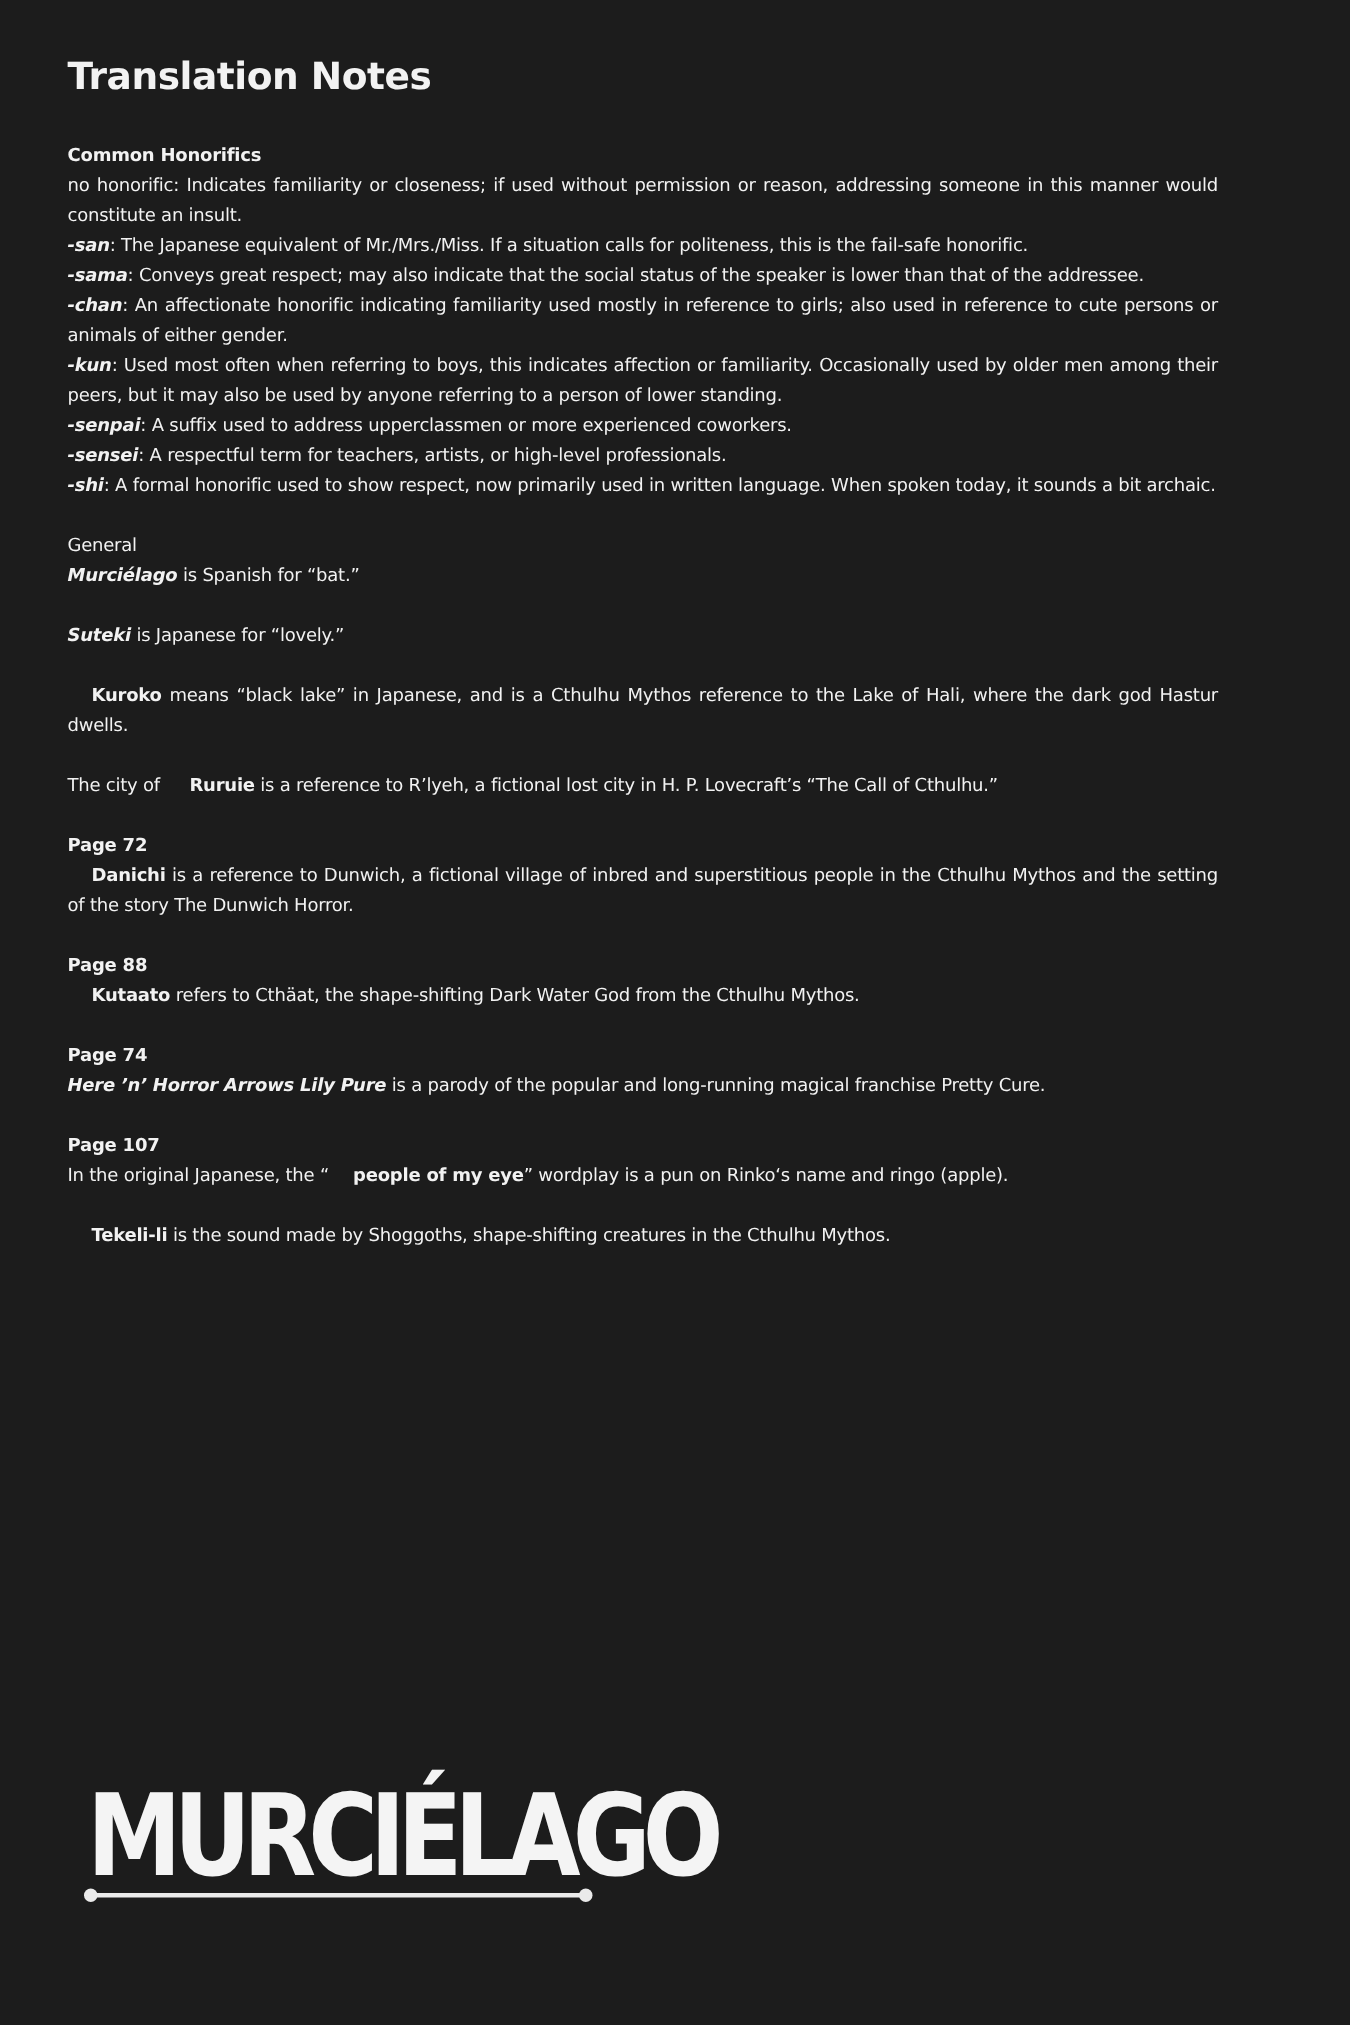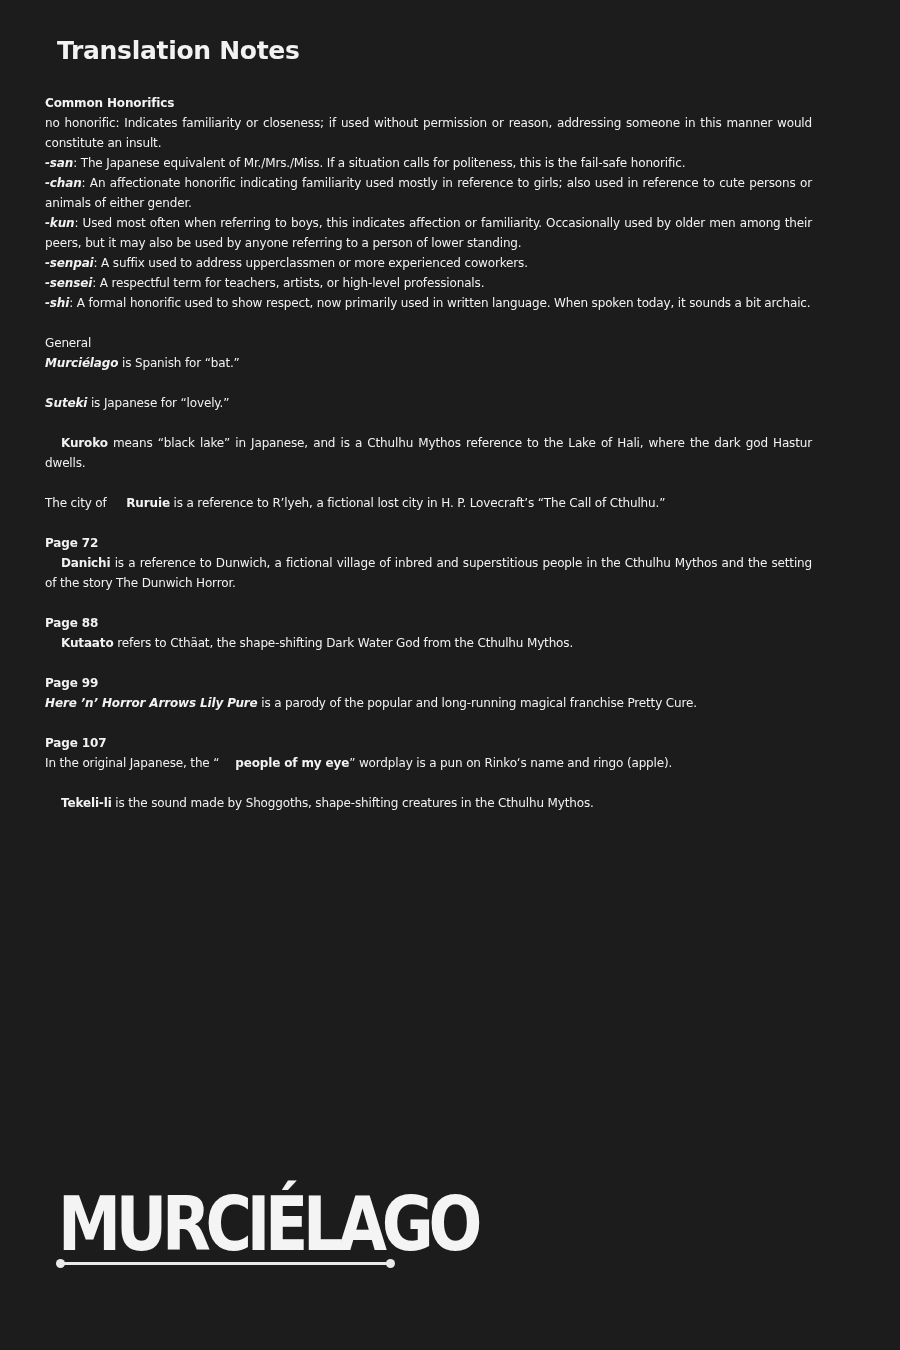--- a/index.html
+++ b/index.html
@@ -1,21 +1,21 @@
 <!DOCTYPE html>
 <html><head>
 <meta charset="utf-8">
 <style>
   html, body { margin:0; padding:0; }
   body {
     width:900px; height:1350px; background:#1c1c1c; color:#f2f2f2;
     font-family:"DejaVu Sans", sans-serif; position:relative; overflow:hidden;
   }
   .page { position:absolute; left:45px; top:36px; width:767px; }
-  h1 { font-size:25px; font-weight:bold; margin:0 0 27px 12px; line-height:30px; letter-spacing:-0.3px; }
+  h1 { font-size:25px; font-weight:bold; margin:0 0 27px 0; line-height:30px; letter-spacing:-0.3px; }
   .txt { font-size:12px; line-height:20px; text-align:justify; letter-spacing:-0.15px; }
   .line { display:block; }
   .h { font-weight:bold; }
   .bi { font-weight:bold; font-style:italic; }
   .b { font-weight:bold;margin-left:16px; }
   .i { }
   .gap { height:20px; }
   .logo { position:absolute; left:58px; top:1190px; }
   .logo-word {
     font-family:"DejaVu Sans", sans-serif; font-weight:bold; font-size:72px;
@@ -29,20 +29,21 @@
 </head>
 <body>
 
 <div class="page">
   <h1>Translation Notes</h1>
 
   <div class="txt">
     <span class="line h">Common Honorifics</span>
     <span class="line"><span>no honorific</span><span>: Indicates familiarity or closeness; if used without permission or reason, addressing someone in this manner would constitute an insult.</span></span>
     <span class="line"><span class="bi">-san</span><span>: The Japanese equivalent of Mr./Mrs./Miss. If a situation calls for politeness, this is the fail-safe honorific.</span></span>
+    <span class="line"><span class="bi">-sama</span><span>: Conveys great respect; may also indicate that the social status of the speaker is lower than that of the addressee.</span></span>
     <span class="line"><span class="bi">-chan</span><span>: An affectionate honorific indicating familiarity used mostly in reference to girls; also used in reference to cute persons or animals of either gender.</span></span>
     <span class="line"><span class="bi">-kun</span><span>: Used most often when referring to boys, this indicates affection or familiarity. Occasionally used by older men among their peers, but it may also be used by anyone referring to a person of lower standing.</span></span>
     <span class="line"><span class="bi">-senpai</span><span>: A suffix used to address upperclassmen or more experienced coworkers.</span></span>
     <span class="line"><span class="bi">-sensei</span><span>: A respectful term for teachers, artists, or high-level professionals.</span></span>
     <span class="line"><span class="bi">-shi</span><span>: A formal honorific used to show respect, now primarily used in written language. When spoken today, it sounds a bit archaic.</span></span>
 
     <div class="gap"></div>
     <span class="line">General</span>
     <span class="line"><span class="bi">Murciélago</span><span> is Spanish for “bat.”</span></span>
     <div class="gap"></div>
@@ -54,21 +55,21 @@
 
     <div class="gap"></div>
     <span class="line h">Page 72</span>
     <span class="line"><span class="b">Danichi</span><span> is a reference to Dunwich, a fictional village of inbred and superstitious people in the Cthulhu Mythos and the setting of the story </span><span class="i">The Dunwich Horror</span><span>.</span></span>
 
     <div class="gap"></div>
     <span class="line h">Page 88</span>
     <span class="line"><span class="b">Kutaato</span><span> refers to Cthäat, the shape-shifting Dark Water God from the Cthulhu Mythos.</span></span>
 
     <div class="gap"></div>
-    <span class="line h">Page 99</span>
+    <span class="line h">Page 74</span>
     <span class="line"><span class="bi">Here ’n’ Horror Arrows Lily Pure</span><span> is a parody of the popular and long-running magical franchise </span><span class="i">Pretty Cure</span><span>.</span></span>
 
     <div class="gap"></div>
     <span class="line h">Page 107</span>
     <span class="line"><span>In the original Japanese, the “</span><span class="b">people of my eye</span><span>” wordplay is a pun on Rinko‘s name and </span><span class="i">ringo</span><span> (apple).</span></span>
 
     <div class="gap"></div>
     <span class="line"><span class="b">Tekeli-li</span><span> is the sound made by Shoggoths, shape-shifting creatures in the Cthulhu Mythos.</span></span>
   </div>
 </div>

